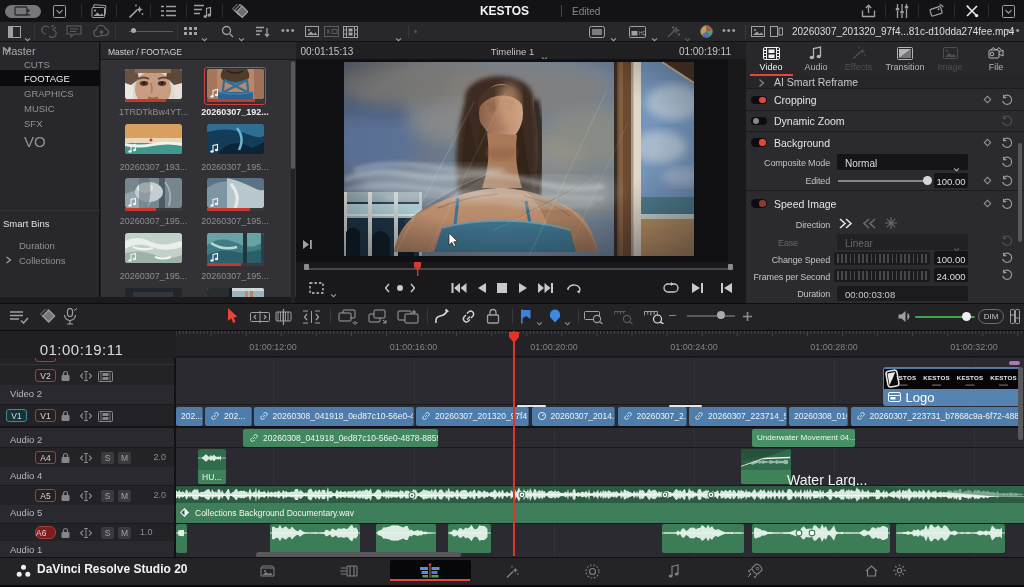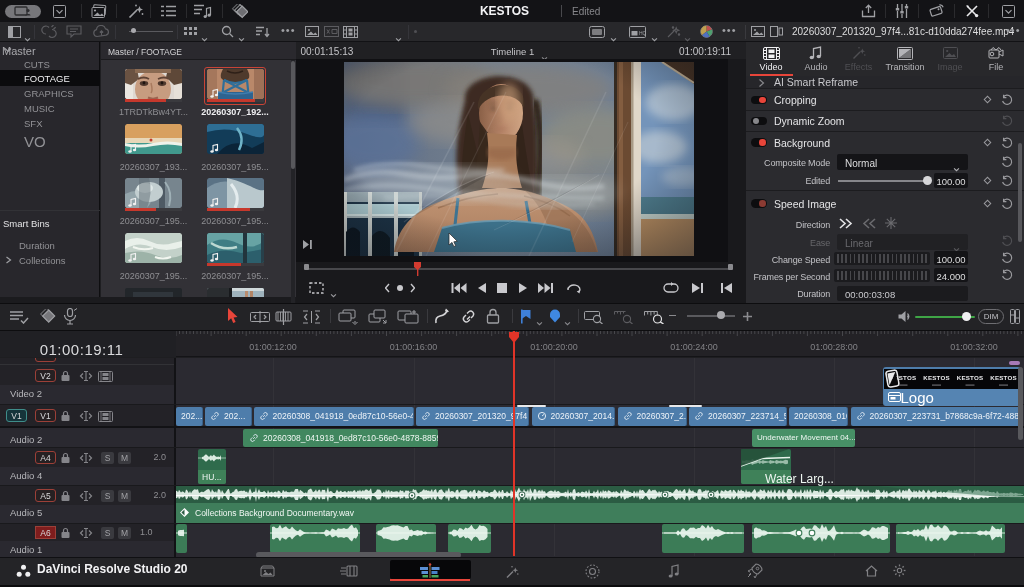--- a/index.html
+++ b/index.html
@@ -705,21 +705,21 @@
       <path d="M1 1 L6 5.5 L1 10 M7 1 L12 5.5 L7 10" stroke="#e4e4e6" stroke-width="1.6" fill="none"></path>
     </svg>
     <svg class="abs" style="left:862px;top:218px" width="14" height="11" viewBox="0 0 14 11">
       <path d="M7 1 L2 5.5 L7 10 M13 1 L8 5.5 L13 10" stroke="#6a6a6e" stroke-width="1.6" fill="none"></path>
     </svg>
     <svg class="abs" style="left:885px;top:217px" width="12" height="12" viewBox="0 0 12 12">
       <g stroke="#6a6a6e" stroke-width="1.1">
         <path d="M6 0 v12 M0 6 h12 M1.8 1.8 l8.4 8.4 M10.2 1.8 l-8.4 8.4"></path>
       </g>
     </svg>
-    <div class="abs txt" style="left:746px;top:237.5px;width:84px;text-align:right;font-size:9px;letter-spacing:-0.15px;color:#66666a">Ease</div>
+    <div class="abs txt" style="left:746px;top:237.5px;width:84px;text-align:center;font-size:9px;letter-spacing:-0.15px;color:#66666a">Ease</div>
     <div class="abs" style="left:837px;top:234px;width:131px;height:16px;background:#212124;border-radius:2px"></div>
     <div class="abs txt" style="left:845px;top:237.5px;font-size:10px;color:#6a6a6e">Linear</div>
     <div class="abs" style="left:953px;top:238.5px"><svg width="7" height="7" viewBox="0 0 8 8">
         <path d="M1.2 2.6 L4 5.4 L6.8 2.6" stroke="#5a5a5e" stroke-width="1.2" fill="none"></path>
       </svg></div>
     <svg class="abs" style="left:1001px;top:235px" width="12" height="12" viewBox="0 0 12 12">
       <path d="M2.2 3.2 A4.6 4.6 0 1 1 1.6 7" stroke="#4f4f53" stroke-width="1.2" fill="none"></path>
       <path d="M2.6 0.8 v2.8 h2.8" stroke="#4f4f53" stroke-width="1.2" fill="none"></path>
     </svg>
     <div class="abs txt" style="left:740px;top:254.5px;width:90px;text-align:right;font-size:9px;letter-spacing:-0.15px;color:#c2c2c6">Change Speed</div>
@@ -1233,21 +1233,21 @@
     </svg>
     <svg class="abs" style="left:79px;top:490px" width="14" height="12" viewBox="0 0 14 12">
       <path d="M7 1 v10 M5 1.5 h4 M5 10.5 h4" stroke="#85858a" stroke-width="1.1"></path>
       <path d="M4 3.5 L1.5 6 L4 8.5 M10 3.5 L12.5 6 L10 8.5" stroke="#85858a" stroke-width="1.2" fill="none"></path>
     </svg>
     <div class="abs txt" style="left:101px;top:490px;width:13px;height:12px;background:#3a3a3f;border-radius:2px;font-size:8.5px;color:#a2a2a6;text-align:center;line-height:12px">S</div>
     <div class="abs txt" style="left:118px;top:490px;width:13px;height:12px;background:#3a3a3f;border-radius:2px;font-size:8.5px;color:#a2a2a6;text-align:center;line-height:12px">M</div>
     <div class="abs txt" style="left:140px;top:490px;width:26px;text-align:right;font-size:9px;color:#8e8e92">2.0</div>
     <div class="abs txt" style="left:10px;top:507px;font-size:9.5px;color:#b8b8bc">Audio 5</div>
     <div class="abs" style="left:0;top:523px;width:1024px;height:1px;background:#19191c"></div>
-    <div class="abs txt" style="left:35px;top:526px;width:21px;height:13px;border:1px solid #9c4038;border-radius:0;background:#7f1d1d;font-size:8.5px;color:#d8d8da;text-align:center;line-height:12.5px">A6</div>
+    <div class="abs txt" style="left:35px;top:526px;width:21px;height:13px;border:1px solid #9c4038;border-radius:6px;background:#7f1d1d;font-size:8.5px;color:#d8d8da;line-height:12.5px">A6</div>
     <svg class="abs" style="left:60px;top:527px" width="11" height="12" viewBox="0 0 11 12">
       <rect x="1.5" y="5" width="8" height="6" rx="1" fill="#85858a"></rect>
       <path d="M3.5 5 V3.5 a2 2 0 0 1 4 0 V5" stroke="#85858a" stroke-width="1.2" fill="none"></path>
     </svg>
     <svg class="abs" style="left:79px;top:527px" width="14" height="12" viewBox="0 0 14 12">
       <path d="M7 1 v10 M5 1.5 h4 M5 10.5 h4" stroke="#85858a" stroke-width="1.1"></path>
       <path d="M4 3.5 L1.5 6 L4 8.5 M10 3.5 L12.5 6 L10 8.5" stroke="#85858a" stroke-width="1.2" fill="none"></path>
     </svg>
     <div class="abs txt" style="left:101px;top:527px;width:13px;height:12px;background:#3a3a3f;border-radius:2px;font-size:8.5px;color:#a2a2a6;text-align:center;line-height:12px">S</div>
     <div class="abs txt" style="left:118px;top:527px;width:13px;height:12px;background:#3a3a3f;border-radius:2px;font-size:8.5px;color:#a2a2a6;text-align:center;line-height:12px">M</div>
@@ -1332,21 +1332,21 @@
         <path d="M4 16 L13 3 L13 16 Z" fill="#0a0a0c"></path>
         <path d="M4.5 3.5 L12.5 3.5 L4.5 15.5 Z" fill="#e8e8ea"></path>
       </g>
     </svg>
     <div class="abs" style="left:883.5px;top:389px;width:136.5px;height:16.5px;background:#5584b2;border-radius:0 0 3px 3px;display:flex;align-items:center;padding-left:4px">
       <svg width="13" height="10" viewBox="0 0 13 10">
         <rect x="0.5" y="0.5" width="12" height="9" rx="1.5" stroke="#ffffff" stroke-width="1" fill="none"></rect>
         <path d="M0.5 3.5 h12" stroke="#fff"></path>
         <rect x="2.5" y="5" width="5" height="2.5" fill="#fff"></rect>
       </svg>
-      <span class="txt" style="font-size:15px;color:#fff;">Logo</span>
+      <span class="txt" style="font-size:13px;color:#fff;margin-left:5px">Logo</span>
     </div>
     <div class="abs" style="left:1009px;top:360.5px;width:10.5px;height:4.5px;background:#a87ab8;border-radius:2px"></div>
     <div class="abs" style="left:243px;top:428.5px;width:195px;height:18px;background:#41875f;border-radius:2px;display:flex;align-items:center;padding-left:6px;overflow:hidden">
       <svg width="10" height="10" viewBox="0 0 10 10" style="flex:0 0 auto">
         <path d="M4.2 5.8 L5.8 4.2" stroke="#dfe9f2" stroke-width="1" fill="none"></path>
         <path d="M3.4 4.4 L2.2 5.6 a1.7 1.7 0 0 0 2.4 2.4 L5.8 6.8" stroke="#dfe9f2" stroke-width="1" fill="none"></path>
         <path d="M6.6 5.6 L7.8 4.4 a1.7 1.7 0 0 0 -2.4 -2.4 L4.2 3.2" stroke="#dfe9f2" stroke-width="1" fill="none"></path>
       </svg>
       <span class="txt" style="font-size:8.5px;color:#eef6f1;margin-left:4px">20260308_041918_0ed87c10-56e0-4878-8859-3...</span>
     </div>
@@ -1355,21 +1355,21 @@
     </div>
     <div class="abs" style="left:198px;top:449px;width:28px;height:35px;background:#2f6b4c;border-radius:2px"></div>
     <div class="abs" style="left:198px;top:470px;width:28px;height:14px;background:#3f8159;border-radius:0 0 2px 2px"></div>
     <div class="abs txt" style="left:202px;top:471.5px;font-size:8.5px;color:#eef6f1">HU...</div>
     <svg class="abs" style="left:198px;top:449px" width="28" height="21" viewBox="198 449 28 21">
       <path d="M202,456.8 203,457.0 205,455.0 206,454.3 208,456.0 209,457.0 211,455.0 212,456.6 214,454.6 215,456.1 217,457.1 218,456.4 220,456.9 221,455.0 L221,461.0 220,459.1 218,459.6 217,458.9 215,459.9 214,461.4 212,459.4 211,461.0 209,459.0 208,460.0 206,461.7 205,461.0 203,459.0 202,459.2 Z" fill="#e8f4ec" opacity="0.95"></path>
       <path d="M198 458 h28" stroke="#cfe6d8" stroke-width="0.8" opacity="0.8"></path>
     </svg>
     <div class="abs" style="left:741px;top:449px;width:49.5px;height:35px;background:#2f6b4c;border-radius:2px"></div>
     <div class="abs" style="left:741px;top:470px;width:49.5px;height:14px;background:#3f8159;border-radius:0 0 2px 2px"></div>
-    <div class="abs txt" style="left:765px;top:471.5px;font-size:12px;color:#eef6f1">Water Larg...</div>
+    <div class="abs txt" style="left:787px;top:471.5px;font-size:14px;color:#eef6f1">Water Larg...</div>
     <svg class="abs" style="left:741px;top:449px" width="49.5" height="21" viewBox="741 449 49.5 21">
       <path d="M741 466 L762 458.5 L790 457.5" stroke="#e8f4ec" stroke-width="1.4" fill="none"></path>
       <path d="M742,460.4 743,460.8 745,460.9 746,460.1 748,460.5 749,460.4 751,460.8 752,459.0 754,460.1 755,460.3 757,460.8 758,461.5 760,459.9 761,461.4 763,459.9 764,460.8 766,461.0 767,461.2 769,461.4 770,460.1 772,460.8 773,460.7 775,461.5 776,459.9 778,460.4 779,460.9 781,460.4 782,461.1 784,460.6 785,459.7 787,460.1 788,460.6 L788,463.4 787,463.9 785,464.3 784,463.4 782,462.9 781,463.6 779,463.1 778,463.6 776,464.1 775,462.5 773,463.3 772,463.2 770,463.9 769,462.6 767,462.8 766,463.0 764,463.2 763,464.1 761,462.6 760,464.1 758,462.5 757,463.2 755,463.7 754,463.9 752,465.0 751,463.2 749,463.6 748,463.5 746,463.9 745,463.1 743,463.2 742,463.6 Z" fill="#dff0e6" opacity="0.6"></path>
       <path d="M741 449 L789 449 L741 466 Z" fill="#244f38" opacity="0.85"></path>
     </svg>
     <div class="abs" style="left:176px;top:486px;width:848px;height:36.5px;background:#336f50"></div>
     <div class="abs" style="left:176px;top:486px;width:848px;height:17px;background:#2b5c43"></div>
     <div class="abs" style="left:176px;top:503px;width:848px;height:19.5px;background:#3f7e5b"></div>
     <svg class="abs" style="left:176px;top:486px" width="848" height="17" viewBox="176 486 848 17">
       <path d="M176,491.0 177,490.8 178,492.5 179,489.7 181,492.5 182,491.4 183,491.4 185,492.9 186,489.5 187,490.1 189,493.3 190,490.8 191,493.5 192,491.4 194,489.5 195,489.3 196,489.8 198,489.2 199,493.1 200,492.6 202,491.6 203,492.2 204,491.8 205,490.9 207,489.4 208,489.2 209,488.9 211,492.8 212,489.1 213,490.9 215,492.6 216,490.9 217,493.3 218,488.9 220,489.8 221,492.9 222,490.0 224,493.4 225,493.4 226,492.0 228,489.0 229,488.9 230,493.2 231,493.5 233,491.7 234,491.7 235,489.5 237,489.1 238,491.8 239,491.2 241,490.8 242,490.7 243,491.2 244,490.2 246,492.2 247,491.2 248,493.6 250,488.3 251,490.7 252,493.3 254,491.4 255,491.9 256,487.1 257,493.3 259,489.1 260,491.5 261,492.1 263,492.1 264,490.8 265,491.8 267,493.5 268,490.1 269,492.6 270,492.5 272,491.6 273,493.1 274,492.0 276,491.5 277,492.8 278,490.5 280,491.5 281,493.0 282,492.7 283,489.7 285,492.3 286,490.6 287,492.0 289,492.2 290,492.3 291,491.6 293,491.7 294,491.7 295,489.2 296,489.0 298,489.1 299,492.6 300,489.7 302,491.2 303,492.0 304,493.3 306,492.3 307,493.4 308,490.3 309,489.4 311,488.4 312,490.1 313,492.2 315,491.1 316,489.2 317,492.0 319,489.6 320,489.9 321,492.7 322,489.8 324,489.9 325,489.8 326,493.6 328,486.9 329,492.3 330,491.1 332,491.4 333,493.0 334,493.0 335,493.3 337,489.6 338,491.2 339,492.1 341,490.6 342,491.9 343,492.1 345,491.0 346,491.8 347,492.8 348,490.8 350,491.8 351,490.7 352,491.9 354,490.3 355,490.3 356,492.5 358,490.3 359,491.6 360,489.5 361,491.8 363,489.9 364,491.4 365,489.8 367,489.4 368,490.5 369,491.0 371,488.3 372,492.9 373,493.4 374,493.1 376,491.5 377,489.6 378,489.6 380,489.7 381,490.9 382,493.4 384,491.2 385,493.1 386,489.2 387,492.1 389,489.7 390,492.8 391,490.7 393,491.8 394,491.7 395,491.6 397,491.3 398,491.7 399,492.8 400,490.0 402,491.2 403,490.6 404,492.9 406,490.1 407,491.2 408,490.2 410,492.3 411,490.8 412,492.5 413,489.1 415,490.3 416,489.6 417,492.3 419,493.5 420,491.8 421,491.9 423,490.0 424,488.9 425,490.8 426,489.7 428,491.0 429,490.2 430,491.7 432,489.1 433,492.5 434,490.2 436,489.1 437,492.5 438,492.4 439,490.3 441,489.4 442,489.5 443,491.6 445,493.2 446,489.7 447,491.9 449,487.6 450,492.0 451,491.3 452,490.9 454,491.8 455,493.0 456,490.5 458,489.4 459,493.1 460,491.8 462,490.0 463,490.4 464,489.8 465,490.1 467,490.4 468,493.1 469,491.9 471,490.4 472,492.7 473,490.6 475,489.4 476,493.0 477,492.9 478,490.2 480,491.0 481,491.5 482,492.8 484,490.2 485,491.0 486,491.9 488,491.8 489,493.4 490,492.4 491,491.9 493,491.7 494,490.0 495,489.6 497,492.3 498,493.1 499,490.2 501,492.7 502,490.1 503,490.1 504,492.9 506,492.7 507,490.9 508,492.4 510,493.5 511,489.4 512,491.8 514,490.9 515,489.0 516,492.2 517,491.3 519,487.2 520,490.0 521,491.3 523,491.4 524,488.7 525,491.2 527,491.5 528,489.1 529,493.0 530,488.0 532,491.9 533,493.2 534,489.2 536,489.5 537,493.0 538,490.8 540,490.2 541,492.0 542,489.2 543,491.5 545,491.3 546,493.4 547,492.7 549,491.3 550,491.1 551,490.5 553,491.4 554,491.7 555,489.4 556,491.9 558,491.1 559,491.2 560,492.6 562,492.9 563,492.7 564,492.8 566,491.6 567,493.1 568,489.1 569,493.5 571,491.7 572,493.4 573,489.8 575,489.1 576,493.2 577,492.8 579,492.0 580,493.4 581,492.3 582,491.4 584,492.2 585,492.4 586,490.6 588,493.2 589,489.0 590,492.9 592,493.2 593,492.7 594,490.5 595,492.7 597,491.4 598,489.3 599,493.4 601,490.7 602,493.2 603,489.6 604,491.8 606,490.4 607,492.8 608,490.2 610,491.0 611,491.9 612,492.5 614,491.3 615,492.8 616,490.8 617,491.8 619,492.9 620,493.5 621,490.0 623,493.1 624,489.6 625,489.5 627,491.5 628,490.2 629,491.9 630,491.7 632,493.1 633,493.1 634,490.6 636,493.4 637,490.6 638,493.5 640,489.1 641,491.0 642,489.9 643,489.9 645,492.7 646,493.2 647,492.1 649,489.1 650,489.4 651,491.4 653,489.7 654,490.6 655,489.5 656,490.8 658,493.1 659,490.8 660,492.6 662,491.4 663,493.2 664,491.3 666,491.0 667,491.6 668,490.8 669,492.0 671,492.0 672,493.2 673,492.8 675,490.2 676,489.0 677,489.2 679,491.6 680,489.4 681,491.3 682,491.7 684,489.3 685,489.2 686,493.2 688,492.2 689,487.9 690,490.1 692,491.6 693,490.1 694,492.3 695,492.2 697,493.2 698,490.0 699,489.0 701,489.5 702,492.8 703,491.4 705,491.1 706,489.6 707,491.4 708,489.8 710,492.5 711,493.6 712,491.1 714,491.7 715,492.6 716,491.4 718,489.9 719,493.4 720,493.5 721,490.3 723,491.0 724,492.1 725,489.8 727,490.9 728,491.6 729,490.4 731,489.8 732,493.0 733,489.9 734,489.7 736,492.3 737,493.5 738,489.4 740,491.4 741,489.2 742,490.8 744,491.2 745,492.7 746,488.9 747,491.7 749,491.5 750,491.5 751,492.9 753,491.1 754,489.6 755,489.2 757,493.5 758,491.0 759,492.3 760,489.3 762,490.5 763,491.2 764,489.1 766,492.7 767,492.8 768,489.7 770,492.3 771,489.2 772,491.8 773,493.0 775,489.0 776,492.5 777,493.2 779,490.1 780,490.6 781,493.6 783,489.1 784,492.3 785,492.3 786,493.4 788,489.1 789,489.3 790,488.9 792,490.6 793,493.3 794,492.8 796,489.7 797,493.4 798,491.1 799,493.1 801,489.0 802,493.0 803,493.0 805,489.3 806,492.7 807,488.9 809,492.4 810,489.1 811,490.3 812,493.5 814,490.1 815,490.9 816,491.1 818,491.1 819,492.7 820,489.2 822,492.8 823,489.7 824,492.4 825,493.4 827,491.7 828,492.1 829,489.5 831,488.9 832,491.1 833,493.2 835,491.5 836,490.8 837,491.2 838,492.1 840,490.8 841,489.2 842,489.7 844,489.0 845,493.0 846,490.2 848,490.6 849,489.1 850,491.4 851,489.5 853,491.1 854,490.7 855,491.6 857,486.9 858,489.6 859,489.0 861,492.6 862,489.4 863,489.5 864,491.9 866,491.2 867,491.9 868,489.5 870,492.9 871,491.9 872,492.9 874,492.1 875,493.5 876,489.3 877,490.1 879,489.7 880,491.5 881,493.0 883,491.8 884,489.4 885,492.7 887,490.8 888,493.5 889,493.6 890,492.7 892,491.8 893,491.6 894,490.5 896,493.1 897,490.4 898,491.5 900,488.9 901,493.6 902,491.6 903,489.7 905,491.6 906,489.4 907,491.8 909,487.8 910,489.2 911,490.9 913,492.5 914,489.6 915,492.3 916,490.5 918,492.7 919,489.4 920,491.1 922,491.9 923,489.3 924,490.1 926,493.3 927,492.1 928,489.5 929,489.7 931,493.0 932,491.7 933,491.5 935,491.3 936,489.6 937,493.3 939,491.8 940,492.4 941,490.3 942,493.1 944,491.5 945,492.4 946,492.6 948,490.7 949,490.1 950,491.1 952,490.6 953,493.3 954,489.6 955,490.9 957,489.4 958,492.6 959,489.0 961,488.9 962,492.8 963,492.0 965,490.9 966,491.1 967,491.4 968,489.5 970,491.3 971,489.7 972,493.2 974,491.0 975,489.4 976,491.1 978,489.7 979,490.6 980,490.4 981,492.0 983,490.9 984,490.3 985,491.8 987,491.2 988,490.5 989,492.0 991,492.1 992,492.5 993,491.9 994,492.0 996,493.5 997,490.7 998,492.2 1000,493.7 1001,493.0 1002,493.6 1004,492.7 1005,493.3 1006,493.6 1007,492.9 1009,493.6 1010,492.5 1011,492.4 1013,492.9 1014,493.8 1015,492.8 1017,493.2 1018,493.5 1019,493.7 1020,493.5 1022,493.9 1023,494.0 L1023,495.0 1022,495.1 1020,495.5 1019,495.3 1018,495.5 1017,495.8 1015,496.2 1014,495.2 1013,496.1 1011,496.6 1010,496.5 1009,495.4 1007,496.1 1006,495.4 1005,495.7 1004,496.3 1002,495.4 1001,496.0 1000,495.3 998,496.8 997,498.3 996,495.5 994,497.0 993,497.1 992,496.5 991,496.9 989,497.0 988,498.5 987,497.8 985,497.2 984,498.7 983,498.1 981,497.0 980,498.6 979,498.4 978,499.3 976,497.9 975,499.6 974,498.0 972,495.8 971,499.3 970,497.7 968,499.5 967,497.6 966,497.9 965,498.1 963,497.0 962,496.2 961,500.1 959,500.0 958,496.4 957,499.6 955,498.1 954,499.4 953,495.7 952,498.4 950,497.9 949,498.9 948,498.3 946,496.4 945,496.6 944,497.5 942,495.9 941,498.7 940,496.6 939,497.2 937,495.7 936,499.4 935,497.7 933,497.5 932,497.3 931,496.0 929,499.3 928,499.5 927,496.9 926,495.7 924,498.9 923,499.7 922,497.1 920,497.9 919,499.6 918,496.3 916,498.5 915,496.7 914,499.4 913,496.5 911,498.1 910,499.8 909,501.2 907,497.2 906,499.6 905,497.4 903,499.3 902,497.4 901,495.4 900,500.1 898,497.5 897,498.6 896,495.9 894,498.5 893,497.4 892,497.2 890,496.3 889,495.4 888,495.5 887,498.2 885,496.3 884,499.6 883,497.2 881,496.0 880,497.5 879,499.3 877,498.9 876,499.7 875,495.5 874,496.9 872,496.1 871,497.1 870,496.1 868,499.5 867,497.1 866,497.8 864,497.1 863,499.5 862,499.6 861,496.4 859,500.0 858,499.4 857,502.1 855,497.4 854,498.3 853,497.9 851,499.5 850,497.6 849,499.9 848,498.4 846,498.8 845,496.0 844,500.0 842,499.3 841,499.8 840,498.2 838,496.9 837,497.8 836,498.2 835,497.5 833,495.8 832,497.9 831,500.1 829,499.5 828,496.9 827,497.3 825,495.6 824,496.6 823,499.3 822,496.2 820,499.8 819,496.3 818,497.9 816,497.9 815,498.1 814,498.9 812,495.5 811,498.7 810,499.9 809,496.6 807,500.1 806,496.3 805,499.7 803,496.0 802,496.0 801,500.0 799,495.9 798,497.9 797,495.6 796,499.3 794,496.2 793,495.7 792,498.4 790,500.1 789,499.7 788,499.9 786,495.6 785,496.7 784,496.7 783,499.9 781,495.4 780,498.4 779,498.9 777,495.8 776,496.5 775,500.0 773,496.0 772,497.2 771,499.8 770,496.7 768,499.3 767,496.2 766,496.3 764,499.9 763,497.8 762,498.5 760,499.7 759,496.7 758,498.0 757,495.5 755,499.8 754,499.4 753,497.9 751,496.1 750,497.5 749,497.5 747,497.3 746,500.1 745,496.3 744,497.8 742,498.2 741,499.8 740,497.6 738,499.6 737,495.5 736,496.7 734,499.3 733,499.1 732,496.0 731,499.2 729,498.6 728,497.4 727,498.1 725,499.2 724,496.9 723,498.0 721,498.7 720,495.5 719,495.6 718,499.1 716,497.6 715,496.4 714,497.3 712,497.9 711,495.4 710,496.5 708,499.2 707,497.6 706,499.4 705,497.9 703,497.6 702,496.2 701,499.5 699,500.0 698,499.0 697,495.8 695,496.8 694,496.7 693,498.9 692,497.4 690,498.9 689,501.1 688,496.8 686,495.8 685,499.8 684,499.7 682,497.3 681,497.7 680,499.6 679,497.4 677,499.8 676,500.0 675,498.8 673,496.2 672,495.8 671,497.0 669,497.0 668,498.2 667,497.4 666,498.0 664,497.7 663,495.8 662,497.6 660,496.4 659,498.2 658,495.9 656,498.2 655,499.5 654,498.4 653,499.3 651,497.6 650,499.6 649,499.9 647,496.9 646,495.8 645,496.3 643,499.1 642,499.1 641,498.0 640,499.9 638,495.5 637,498.4 636,495.6 634,498.4 633,495.9 632,495.9 630,497.3 629,497.1 628,498.8 627,497.5 625,499.5 624,499.4 623,495.9 621,499.0 620,495.5 619,496.1 617,497.2 616,498.2 615,496.2 614,497.7 612,496.5 611,497.1 610,498.0 608,498.8 607,496.2 606,498.6 604,497.2 603,499.4 602,495.8 601,498.3 599,495.6 598,499.7 597,497.6 595,496.3 594,498.5 593,496.3 592,495.8 590,496.1 589,500.0 588,495.8 586,498.4 585,496.6 584,496.8 582,497.6 581,496.7 580,495.6 579,497.0 577,496.2 576,495.8 575,499.9 573,499.2 572,495.6 571,497.3 569,495.5 568,499.9 567,495.9 566,497.4 564,496.2 563,496.3 562,496.1 560,496.4 559,497.8 558,497.9 556,497.1 555,499.6 554,497.3 553,497.6 551,498.5 550,497.9 549,497.7 547,496.3 546,495.6 545,497.7 543,497.5 542,499.8 541,497.0 540,498.8 538,498.2 537,496.0 536,499.5 534,499.8 533,495.8 532,497.1 530,501.0 529,496.0 528,499.9 527,497.5 525,497.8 524,500.3 523,497.6 521,497.7 520,499.0 519,501.8 517,497.7 516,496.8 515,500.0 514,498.1 512,497.2 511,499.6 510,495.5 508,496.6 507,498.1 506,496.3 504,496.1 503,498.9 502,498.9 501,496.3 499,498.8 498,495.9 497,496.7 495,499.4 494,499.0 493,497.3 491,497.1 490,496.6 489,495.6 488,497.2 486,497.1 485,498.0 484,498.8 482,496.2 481,497.5 480,498.0 478,498.8 477,496.1 476,496.0 475,499.6 473,498.4 472,496.3 471,498.6 469,497.1 468,495.9 467,498.6 465,498.9 464,499.2 463,498.6 462,499.0 460,497.2 459,495.9 458,499.6 456,498.5 455,496.0 454,497.2 452,498.1 451,497.7 450,497.0 449,501.4 447,497.1 446,499.3 445,495.8 443,497.4 442,499.5 441,499.6 439,498.7 438,496.6 437,496.5 436,499.9 434,498.8 433,496.5 432,499.9 430,497.3 429,498.8 428,498.0 426,499.3 425,498.2 424,500.1 423,499.0 421,497.1 420,497.2 419,495.5 417,496.7 416,499.4 415,498.7 413,499.9 412,496.5 411,498.2 410,496.7 408,498.8 407,497.8 406,498.9 404,496.1 403,498.4 402,497.8 400,499.0 399,496.2 398,497.3 397,497.7 395,497.4 394,497.3 393,497.2 391,498.3 390,496.2 389,499.3 387,496.9 386,499.8 385,495.9 384,497.8 382,495.6 381,498.1 380,499.3 378,499.4 377,499.4 376,497.5 374,495.9 373,495.6 372,496.1 371,500.7 369,498.0 368,498.5 367,499.6 365,499.2 364,497.6 363,499.1 361,497.2 360,499.5 359,497.4 358,498.7 356,496.5 355,498.7 354,498.7 352,497.1 351,498.3 350,497.2 348,498.2 347,496.2 346,497.2 345,498.0 343,496.9 342,497.1 341,498.4 339,496.9 338,497.8 337,499.4 335,495.7 334,496.0 333,496.0 332,497.6 330,497.9 329,496.7 328,502.1 326,495.4 325,499.2 324,499.1 322,499.2 321,496.3 320,499.1 319,499.4 317,497.0 316,499.8 315,497.9 313,496.8 312,498.9 311,500.6 309,499.6 308,498.7 307,495.6 306,496.7 304,495.7 303,497.0 302,497.8 300,499.3 299,496.4 298,499.9 296,500.0 295,499.8 294,497.3 293,497.3 291,497.4 290,496.7 289,496.8 287,497.0 286,498.4 285,496.7 283,499.3 282,496.3 281,496.0 280,497.5 278,498.5 277,496.2 276,497.5 274,497.0 273,495.9 272,497.4 270,496.5 269,496.4 268,498.9 267,495.5 265,497.2 264,498.2 263,496.9 261,496.9 260,497.5 259,499.9 257,495.7 256,501.9 255,497.1 254,497.6 252,495.7 251,498.3 250,500.7 248,495.4 247,497.8 246,496.8 244,498.8 243,497.8 242,498.3 241,498.2 239,497.8 238,497.2 237,499.9 235,499.5 234,497.3 233,497.3 231,495.5 230,495.8 229,500.1 228,500.0 226,497.0 225,495.6 224,495.6 222,499.0 221,496.1 220,499.2 218,500.1 217,495.7 216,498.1 215,496.4 213,498.1 212,499.9 211,496.2 209,500.1 208,499.8 207,499.6 205,498.1 204,497.2 203,496.8 202,497.4 200,496.4 199,495.9 198,499.8 196,499.2 195,499.7 194,499.5 192,497.6 191,495.5 190,498.2 189,495.7 187,498.9 186,499.5 185,496.1 183,497.6 182,497.6 181,496.5 179,499.3 178,496.5 177,498.2 176,498.0 Z" fill="#e9f5ee" opacity="0.92"></path>

